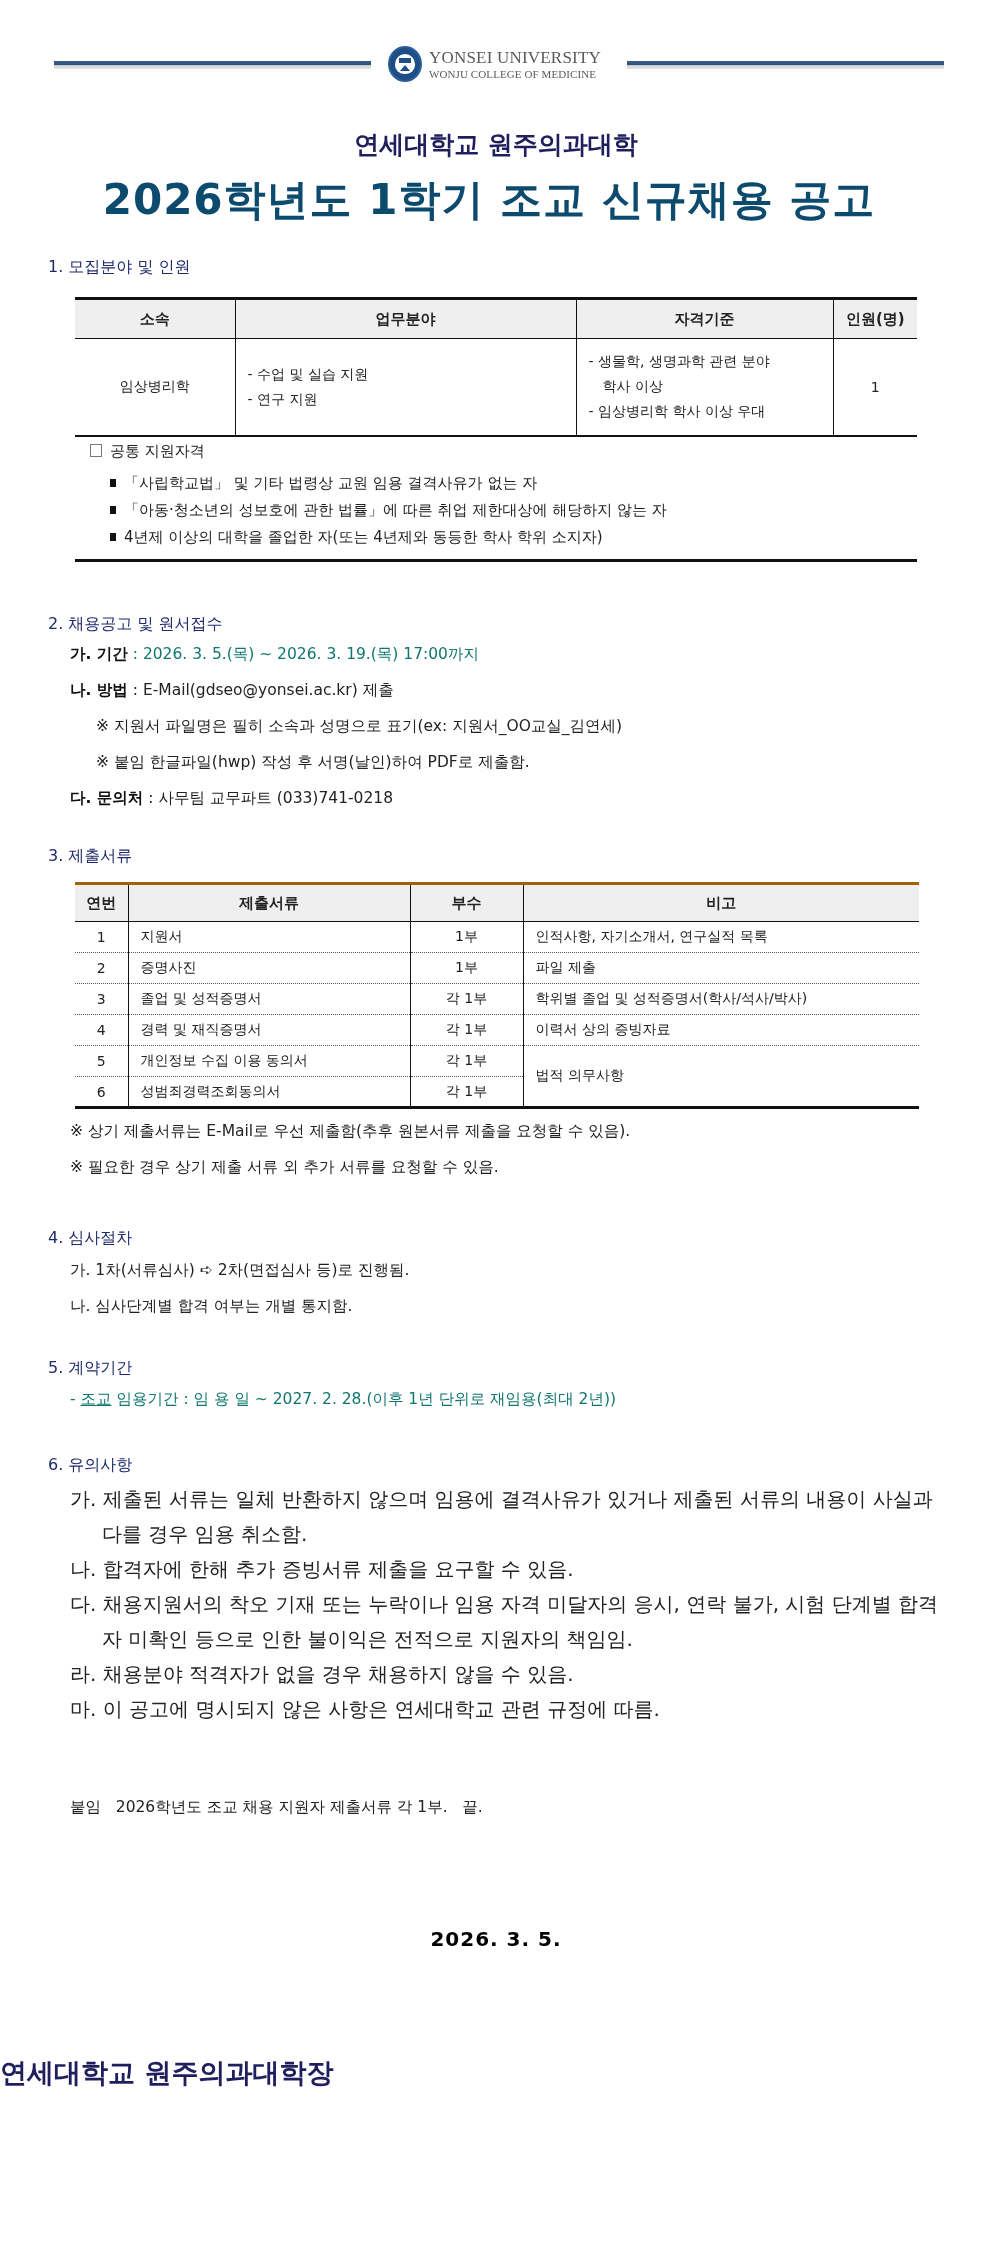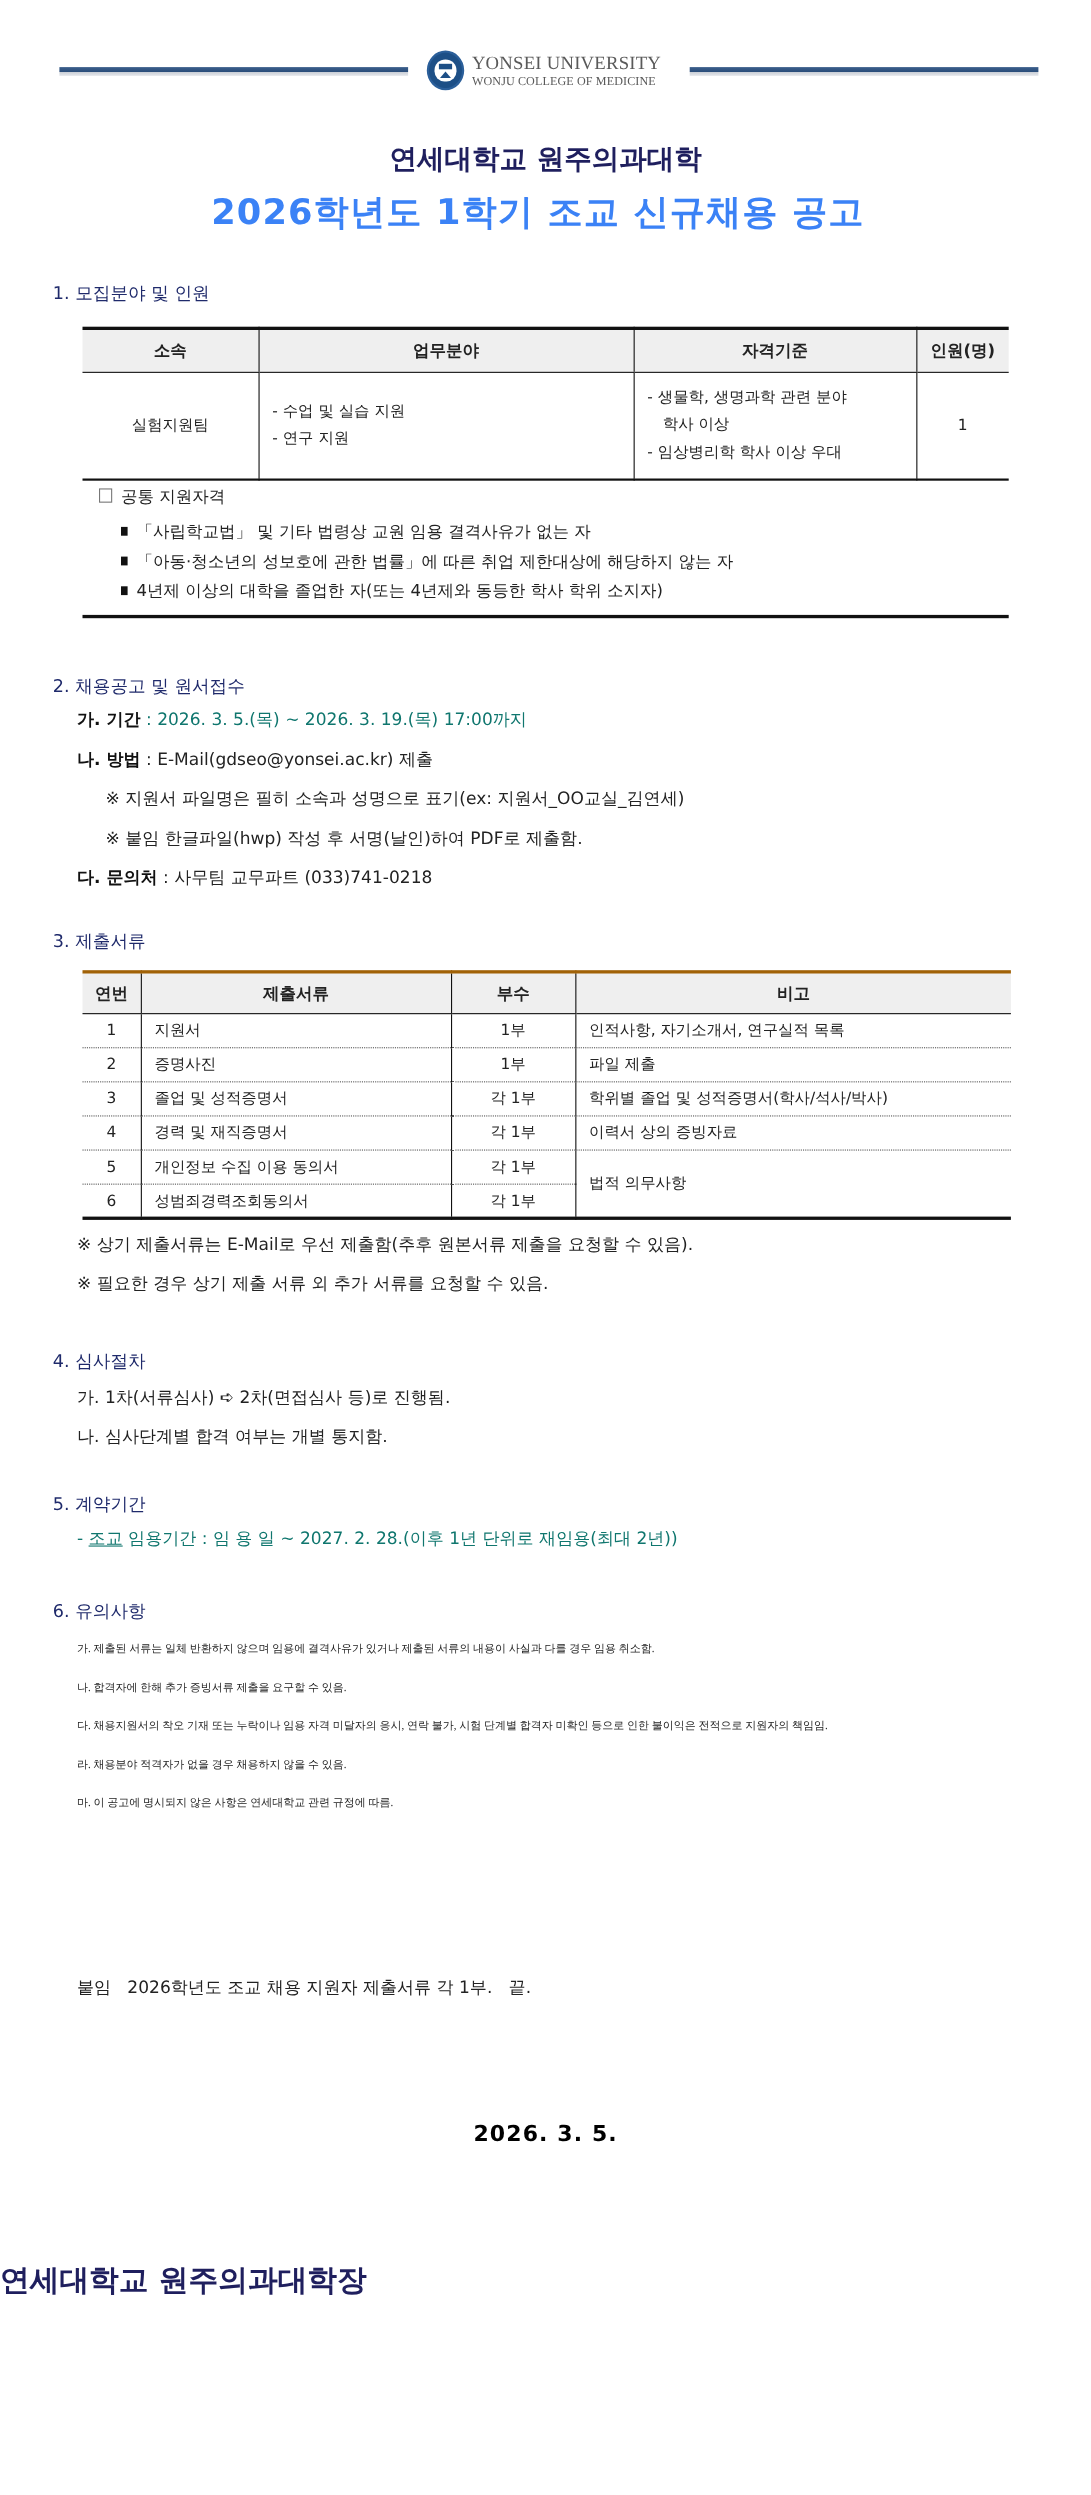--- a/index.html
+++ b/index.html
@@ -12,21 +12,21 @@
   .logo { position: absolute; left: 388px; top: 44px; height: 40px; display: flex; align-items: center; }
   .logo .seal { width: 34px; height: 36px; border-radius: 50%; background: #1d4f86; border: 2px solid #2b5f9a; position: relative; display:flex; align-items:center; justify-content:center; }
   .logo .seal .inner { width: 20px; height: 20px; border-radius: 50% 50% 45% 45%; background:#fff; position:relative; }
   .logo .seal .inner::before { content:""; position:absolute; left:4px; top:4px; width:12px; height:5px; background:#1d4f86; }
   .logo .seal .inner::after { content:""; position:absolute; left:5px; top:11px; width:0; height:0; border-left:5px solid transparent; border-right:5px solid transparent; border-bottom:6px solid #1d4f86; }
   .logo .txt { margin-left: 7px; font-family: "Liberation Serif", "DejaVu Serif", serif; color: #5a5a5a; line-height: 1; }
   .logo .txt .l1 { font-size: 17px; letter-spacing: 0.2px; }
   .logo .txt .l2 { font-size: 11px; margin-top: 3px; letter-spacing: 0.1px; }
 
   .title-sub { position: absolute; left: 0; width: 992px; top: 128px; text-align: center; font-weight: bold; font-size: 25px; color: #1f1f5e; }
-  .title-main { position: absolute; left: 0; width: 978px; top: 172px; text-align: center; font-weight: bold; font-size: 32px; color: #3b82f6; letter-spacing: 1px; }
+  .title-main { position: absolute; left: 0; width: 978px; top: 172px; text-align: center; font-weight: bold; font-size: 42px; color: #0c4a6e; letter-spacing: 1px; }
 
   .sec-h { position: absolute; left: 48px; font-size: 16px; color: #1f2a6b; }
 
   table { border-collapse: collapse; position: absolute; font-size: 14px; color: #222; }
   .t1 { left: 75px; top: 297px; width: 842px; border-top: 3px solid #111; border-bottom: 2px solid #111; }
   .t1 th { background: #efefef; height: 40px; font-weight: bold; font-size: 15px; border-bottom: 1px solid #111; }
   .t1 th + th, .t1 td + td { border-left: 1px solid #111; }
   .t1 td { height: 97px; vertical-align: middle; }
   .t1 .c-center { text-align: center; }
   .t1 .c-left { padding-left: 12px; line-height: 25px; }
@@ -45,21 +45,21 @@
   .u { text-decoration: underline; }
 
   .t2 { left: 75px; top: 882px; width: 844px; border-top: 3px solid #a16207; border-bottom: 3px solid #111; }
   .t2 th { background: #efefef; height: 38px; font-weight: bold; font-size: 15px; border-bottom: 1px solid #111; }
   .t2 th + th, .t2 td + td { border-left: 1px solid #111; }
   .t2 td { height: 31px; border-top: 1px dotted #555; }
   .t2 tr:nth-child(1) td { border-top: none; }
   .t2 .cn { text-align: center; }
   .t2 .cl { padding-left: 12px; margin-left: 40px; }
 
-  .para { position: absolute; left: 70px; font-size: 10px; line-height: 35px; width: 880px; font-family: Liberation Serif, serif; }
+  .para { position: absolute; left: 70px; font-size: 20px; line-height: 35px; width: 880px; }
   .para .hang { display: block; padding-left: 32px; text-indent: -32px; }
 
   .date { position: absolute; left: 0; width: 992px; top: 1927px; text-align: center; font-size: 20px; font-weight: bold; color: #000000; letter-spacing: 1px; }
   .sign { position: absolute; left: 0; width: 992px; top: 2055px; font-size: 27px; font-weight: bold; color: #1f1f5e; }
 </style>
 </head>
 <body>
 
 <div class="hdr-line left"></div>
 <div class="logo">
@@ -87,21 +87,21 @@
   <thead>
     <tr>
       <th>소속</th>
       <th>업무분야</th>
       <th>자격기준</th>
       <th>인원(명)</th>
     </tr>
   </thead>
   <tbody>
     <tr>
-      <td class="c-center">실험지원팀</td>
+      <td class="c-center">임상병리학</td>
       <td class="c-left">
         <span style="display:block">- 수업 및 실습 지원</span>
         <span style="display:block">- 연구 지원</span>
       </td>
       <td class="c-left">
         <span style="display:block">- 생물학, 생명과학 관련 분야</span>
         <span class="indent">학사 이상</span>
         <span style="display:block">- 임상병리학 학사 이상 우대</span>
       </td>
       <td class="c-center">1</td>

